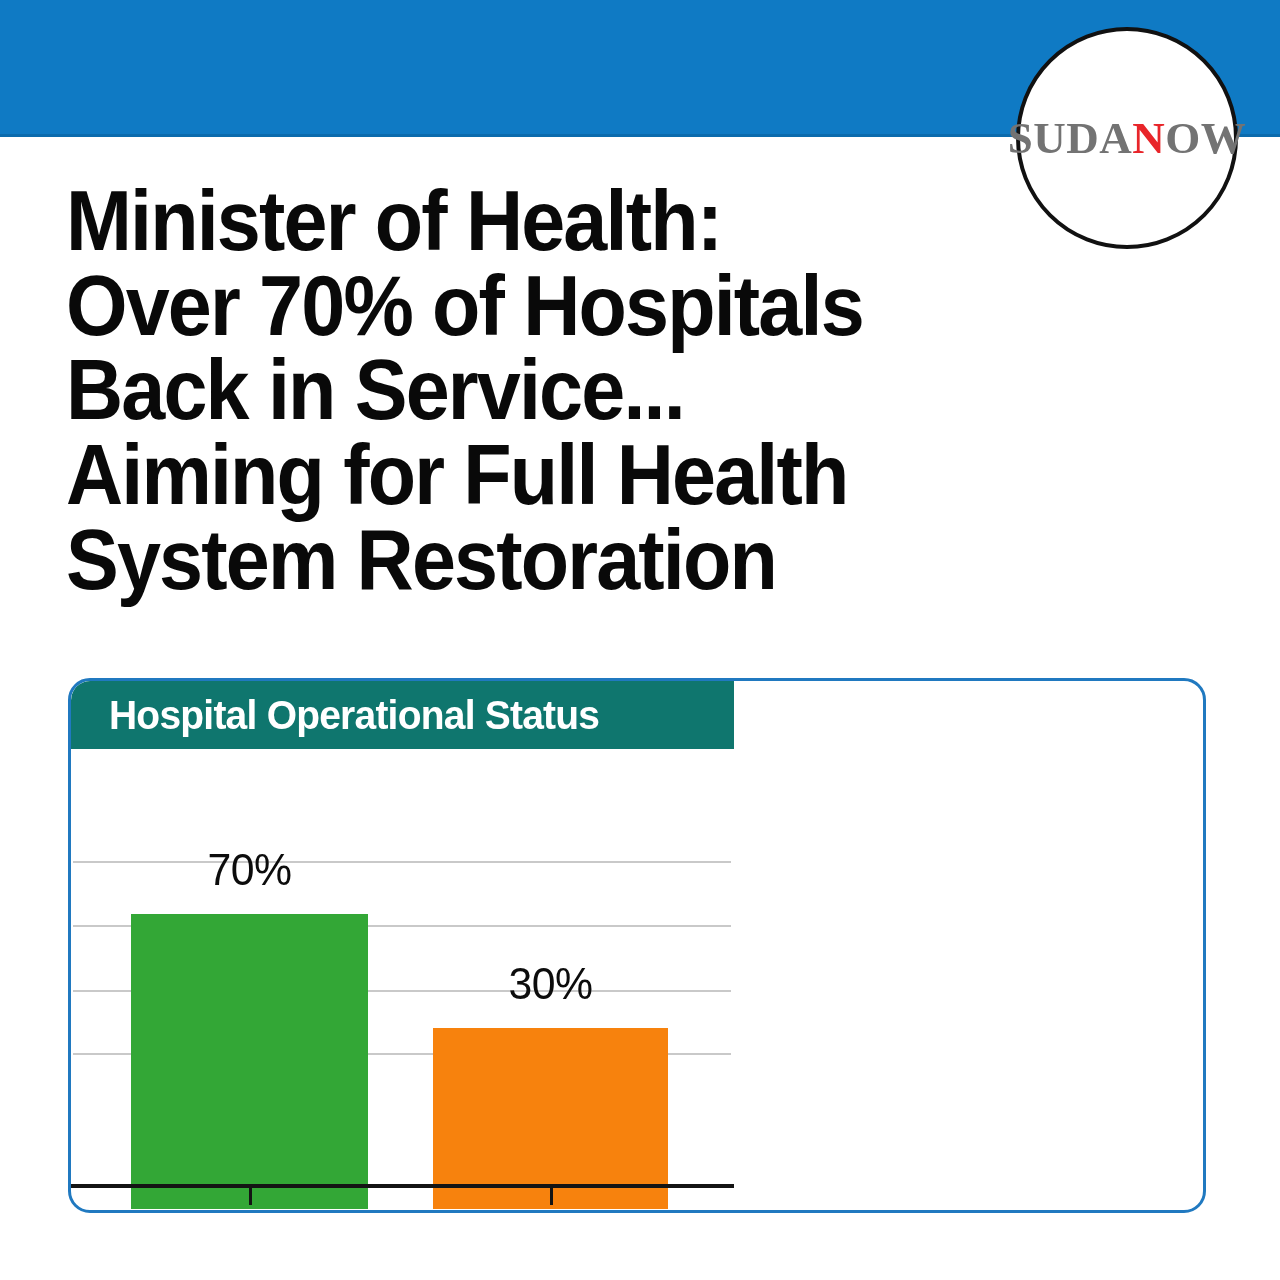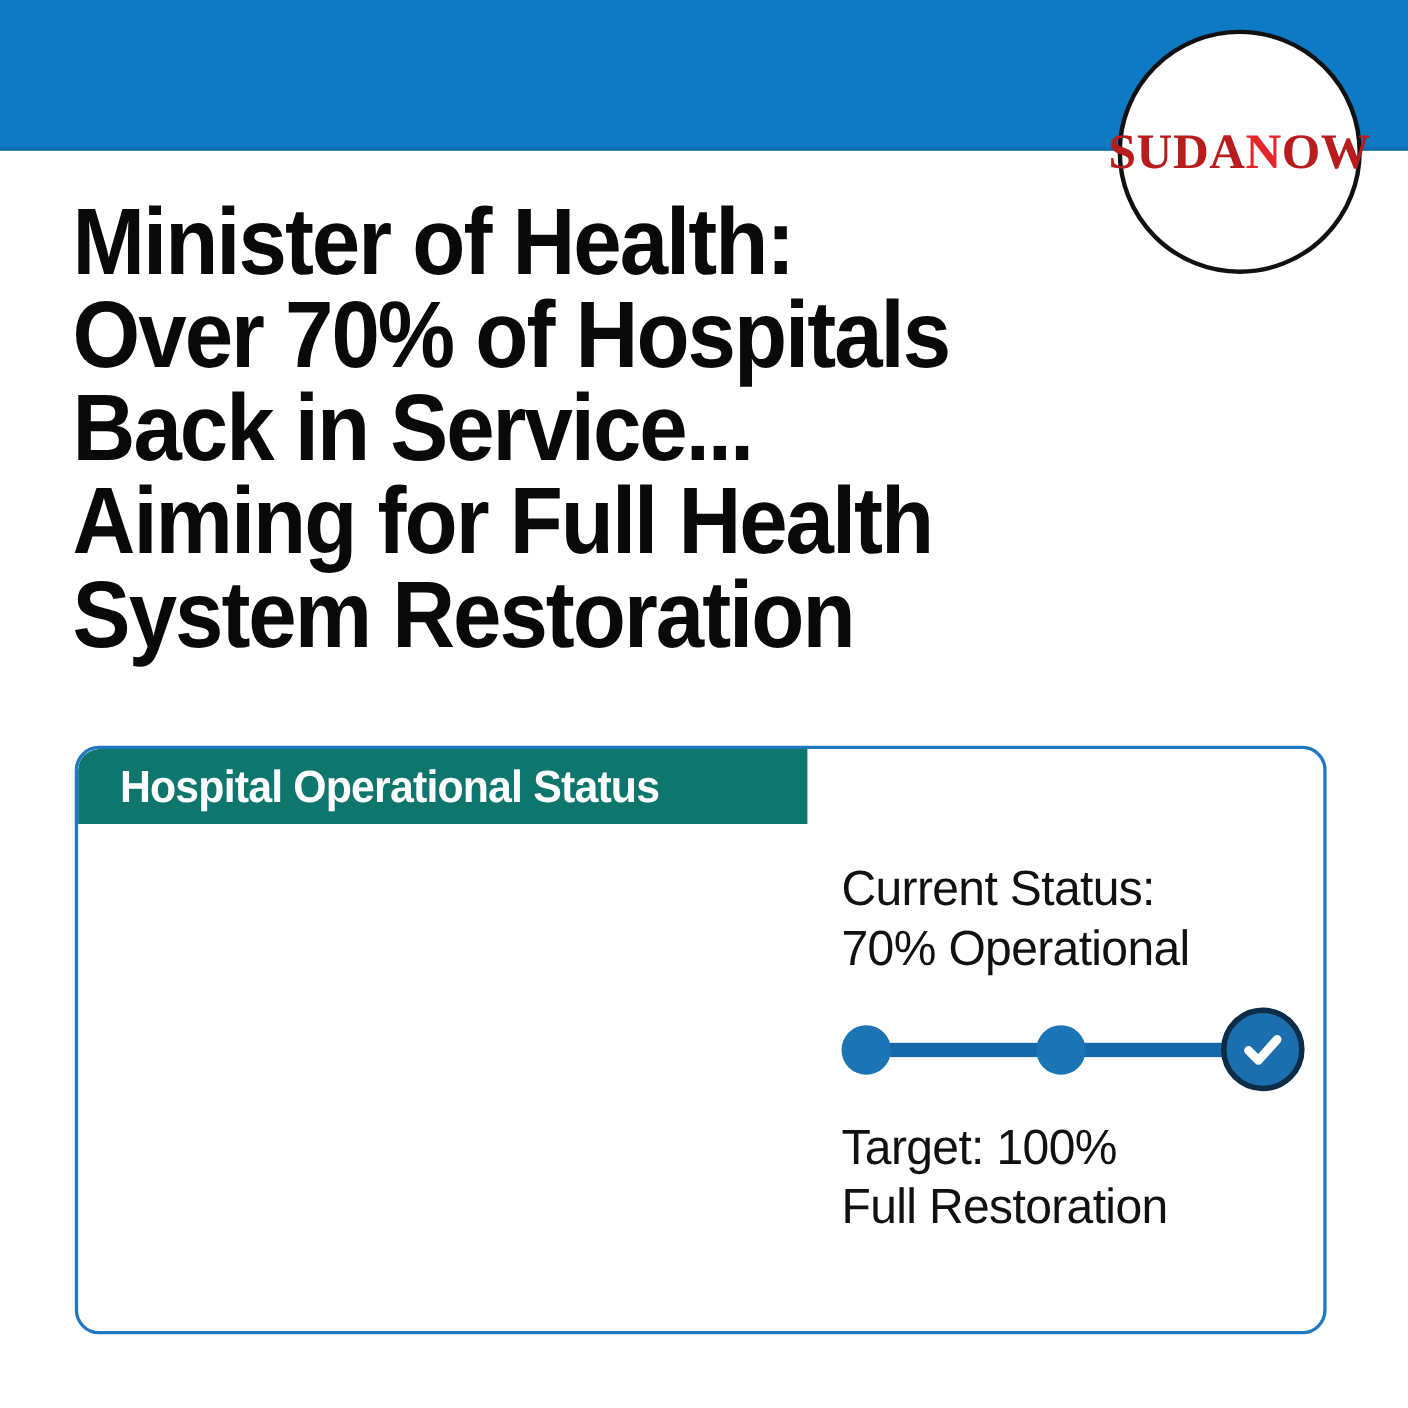--- a/index.html
+++ b/index.html
@@ -50,21 +50,21 @@
     z-index: 5;
   }
   .logo-text {
     font-family: "Liberation Serif", serif;
     font-size: 45px;
     font-weight: 700;
     letter-spacing: .5px;
     white-space: nowrap;
     line-height: 1;
   }
-  .logo-teal { color: #b91c1c; }
+  .logo-teal { color: #737373; }
   .logo-red  { color: #e8252a; }
 
   
   .headline {
     position: absolute;
     left: 66px;
     top: 178px;
     width: 940px;
     color: #090909;
     font-family: "Liberation Sans Narrow", "Liberation Sans", sans-serif;
@@ -263,42 +263,36 @@
     <span class="ln">Aiming for Full Health</span>
     <span class="ln">System Restoration</span>
   </div>
 
   <div class="card">
 
     <div class="card-header">
       <div class="card-header-title">Hospital Operational Status</div>
     </div>
 
-
-    <div class="status-panel">
-
-      <div class="status-text">
-        <span class="ln">Current Status:</span>
-        <span class="ln">70% Operational</span>
-      </div>
-
-      <div class="progress-track">
-        <div class="track-line"></div>
-        <div class="node node-1"></div>
-        <div class="node node-2"></div>
-        <div class="node-final">
-          <span>
-            <svg width="44" height="44" viewBox="0 0 44 44">
-              <path d="M9 23 L18 32 L35 13" stroke="#ffffff" stroke-width="8" stroke-linecap="round" stroke-linejoin="round" fill="none"></path>
-            </svg>
-          </span>
-        </div>
-      </div>
-
-      <div class="status-text target-text">
-        <span class="ln">Target: 100%</span>
-        <span class="ln">Full Restoration</span>
-      </div>
-
+    <div class="chart-area">
+
+      <div class="gridline" style="top:112px;"></div>
+      <div class="gridline" style="top:176px;"></div>
+      <div class="gridline" style="top:241px;"></div>
+      <div class="gridline" style="top:304px;"></div>
+
+      <div class="bar bar-green"></div>
+      <div class="bar bar-orange"></div>
+
+      <div class="bar-value value-green">70%</div>
+      <div class="bar-value value-orange">30%</div>
+
+      <div class="axis-line"></div>
+      <div class="tick tick-1"></div>
+      <div class="tick tick-2"></div>
+
+      <div class="cat-label cat-1">In Service</div>
+      <div class="cat-label cat-2">Under Restoration</div>
     </div>
+
   </div>
 
 </div>
 
 </body></html>

